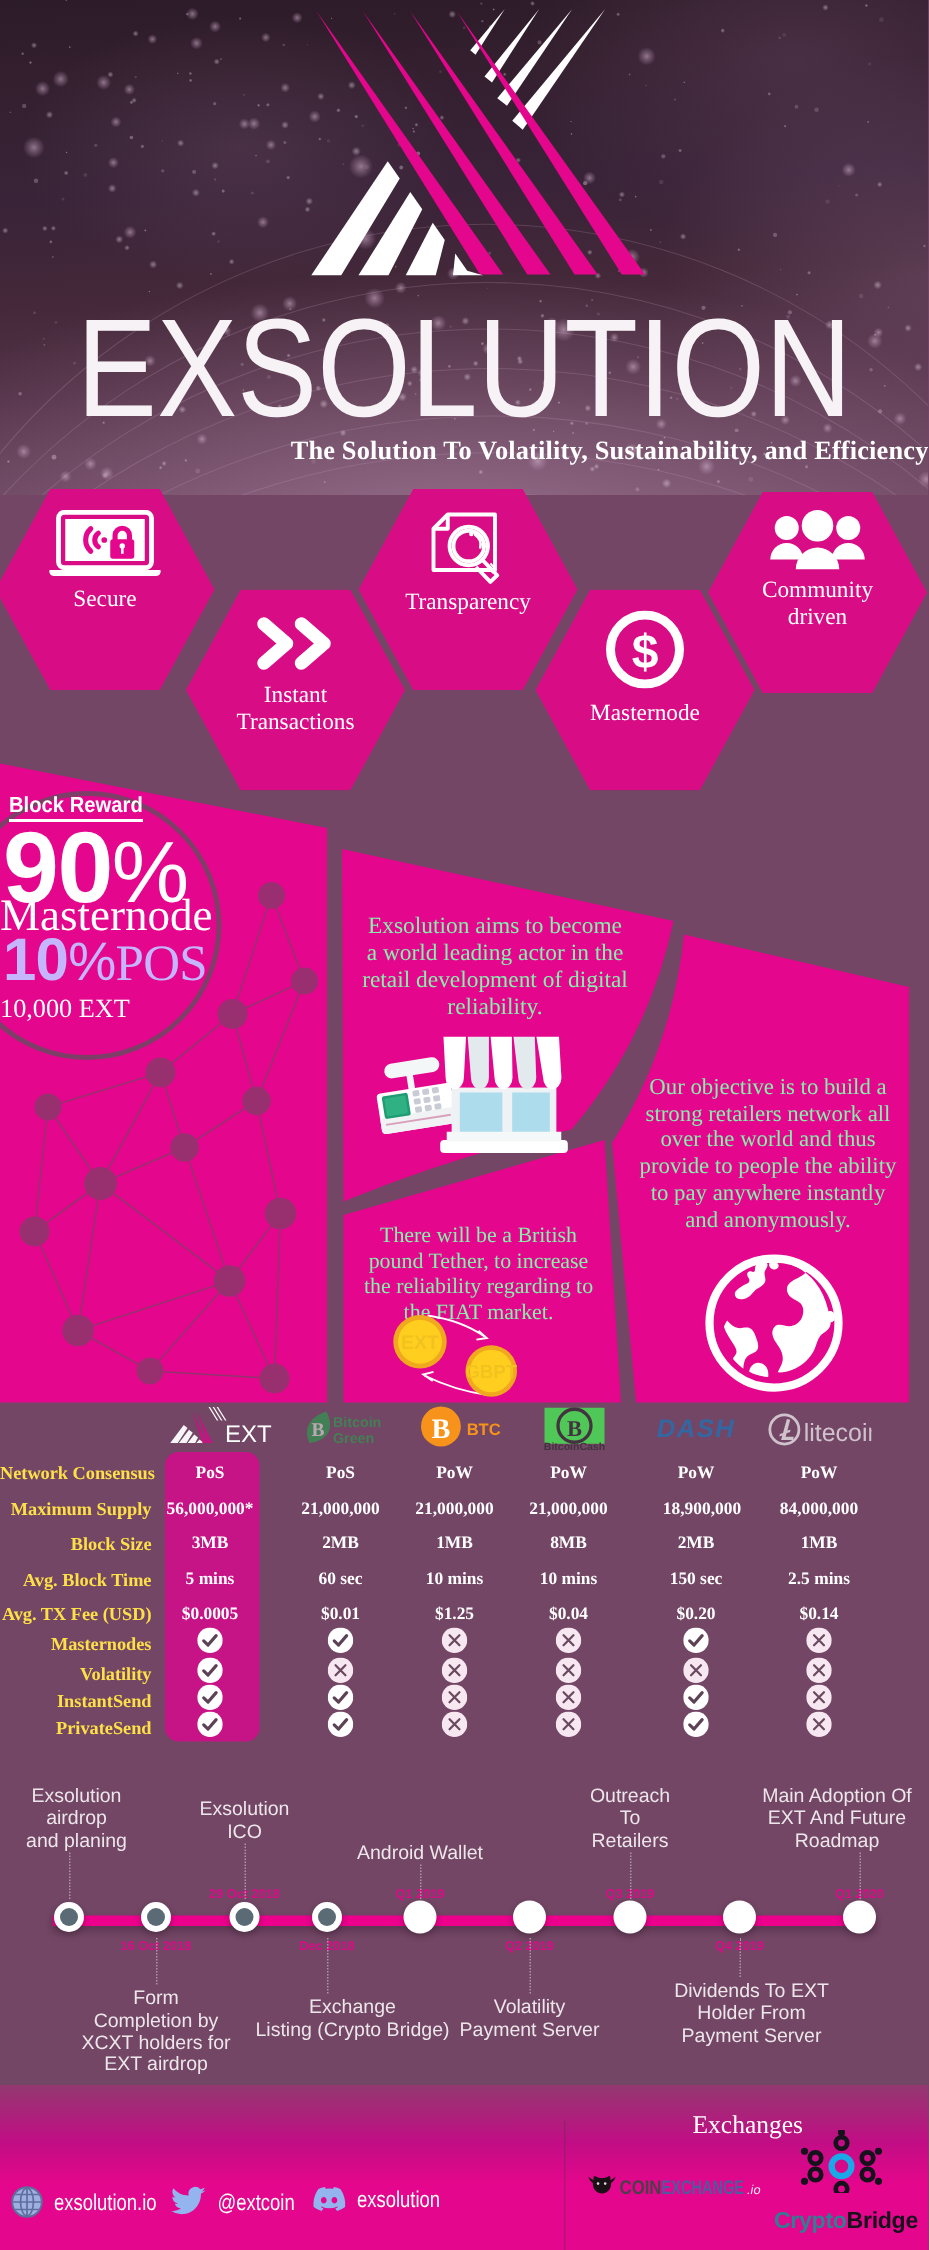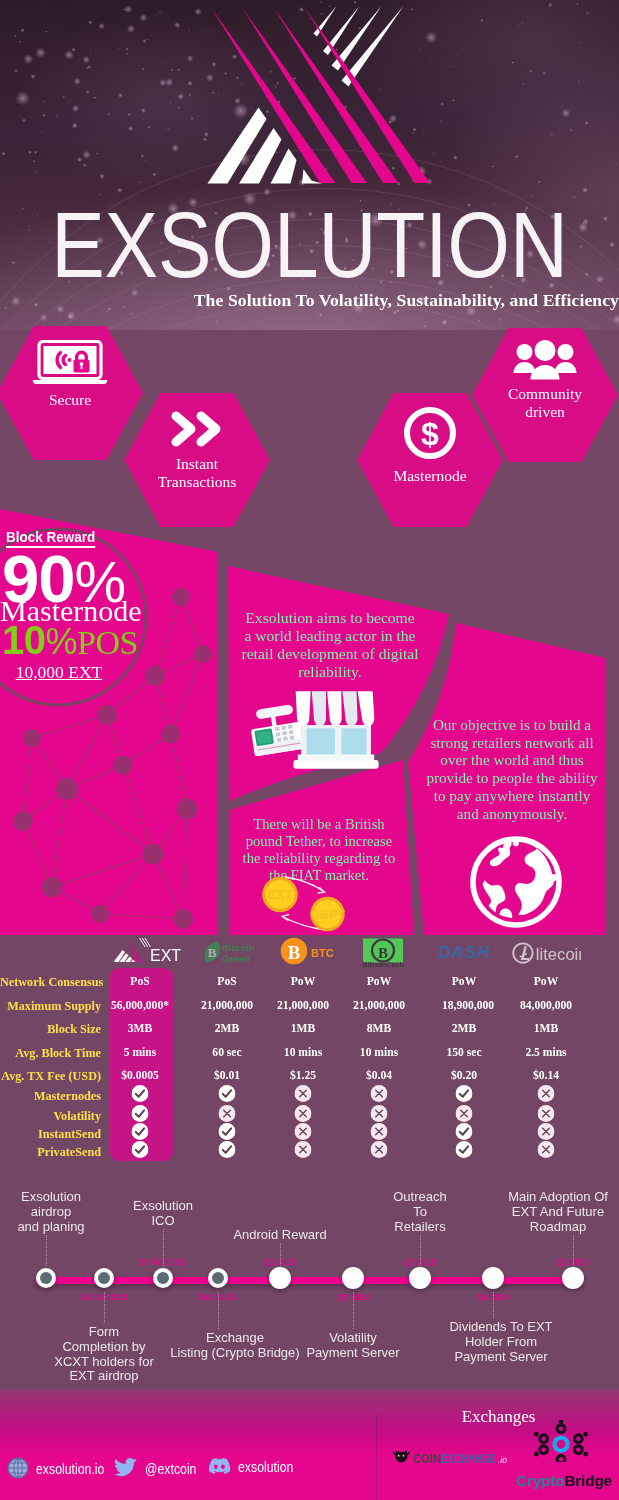--- a/index.html
+++ b/index.html
@@ -40,25 +40,25 @@
     font-size:14.6px;line-height:1.18;}
   #br-head{position:absolute;left:6px;top:529px;font-family:"Liberation Sans",sans-serif;
     font-weight:bold;font-size:14.5px;color:#fff;border-bottom:2px solid #fff;padding-bottom:1px;
     transform:scaleX(.93);transform-origin:left top;}
   #br-90{position:absolute;left:2px;top:545px;font-family:"Liberation Sans",sans-serif;
     font-weight:bold;font-size:67px;color:#fff;line-height:1;letter-spacing:-1px;}
   #br-90 .pc{font-size:58px;font-weight:300;}
   #br-mn{position:absolute;left:0px;top:596px;width:140px;text-align:center;
     font-family:"Liberation Serif",serif;font-size:30px;color:#fff;line-height:1;}
   #br-10{position:absolute;left:2px;top:620px;font-family:"Liberation Sans",sans-serif;
-    font-weight:bold;font-size:40px;color:#84cc16;line-height:1;letter-spacing:-.5px;}
+    font-weight:bold;font-size:40px;color:#c4b5fd;line-height:1;letter-spacing:-.5px;}
   #br-10 .pc{font-size:36px;font-weight:300;}
   #br-10 .pos{font-family:"Liberation Serif",serif;font-weight:normal;font-size:34px;}
-  #br-amt{position:absolute;left:0px;top:662px;width:118px;text-align:center;
-    font-family:"Liberation Serif",serif;font-size:17.5px;color:#fff;text-decoration:underline;}
+  #br-amt{position:absolute;left:0px;top:662px;width:118px;
+    font-family:"Liberation Serif",serif;font-size:17.5px;color:#fff;}
 
   
   #table{position:absolute;left:0;top:935px;width:619px;height:245px;}
   #ext-col-bg{position:absolute;left:110px;top:33px;width:63px;height:193px;
     background:#c61385;border-radius:9px;}
   .rowlabel{position:absolute;left:0px;width:101px;text-align:right;color:#fde047;
     font-family:"Liberation Serif",serif;font-weight:bold;font-size:12.2px;white-space:nowrap;}
   .cell{position:absolute;text-align:center;color:#fff;
     font-family:"Liberation Serif",serif;font-weight:bold;font-size:11.6px;white-space:nowrap;
     transform:translateX(-50%);}
@@ -494,20 +494,41 @@
         <svg width="56" height="40" viewBox="0 0 56 40">
           <g fill="none" stroke="#fff" stroke-width="9" stroke-linecap="round" stroke-linejoin="round">
             <path d="M7 7 L22 20 L7 33"></path>
             <path d="M32 7 L47 20 L32 33"></path>
           </g>
         </svg>
       </div>
       <div class="hlabel" style="top:62px"><span>Instant</span><br><span>Transactions</span></div>
     </div>
 
+    <div class="hex" style="left:239px;top:8px">
+      <div class="hicon" style="top:14px">
+        <svg width="58" height="50" viewBox="0 0 58 50">
+          <g fill="none" stroke="#fff" stroke-width="2.6" stroke-linejoin="round">
+            <path d="M15.5 3 H47 V40 H6 V12.5 Z"></path>
+            <path d="M15.5 3 V12.5 H6"></path>
+            <circle cx="29.5" cy="24" r="12.8"></circle>
+            <circle cx="29.5" cy="24" r="10.2"></circle>
+            <path d="M38.7 33.4 L48.5 43.5 l-4.6 4.4 L34.3 38"></path>
+          </g>
+          <path d="M24 16 a10 10 0 0 1 8.5 -2.4" fill="none" stroke="#fff" stroke-width="1.6" stroke-linecap="round" opacity="0"></path>
+          <path d="M33.8 16.5 a8 8 0 0 1 3.4 8.5" fill="none" stroke="#fff" stroke-width="1.8" stroke-linecap="round"></path>
+          <circle cx="31.2" cy="16" r="1.5" fill="#fff"></circle>
+          <g stroke="#fff" stroke-width="1.3">
+            <path d="M41.6 37.4 L45.8 42"></path>
+              <path d="M44 35.6 L48 40.4"></path>
+          </g>
+        </svg>
+      </div>
+      <div class="hlabel" style="top:67px">Transparency</div>
+    </div>
 
     <div class="hex" style="left:357px;top:75px">
       <div class="hicon" style="top:14px">
         <svg width="52" height="52" viewBox="0 0 52 52">
           <circle cx="26" cy="26" r="23" fill="none" stroke="#fff" stroke-width="6"></circle>
           <text x="26" y="38" text-anchor="middle" font-family="Liberation Sans, sans-serif" font-size="32" font-weight="bold" fill="#fff">$</text>
         </svg>
       </div>
       <div class="hlabel" style="top:74px">Masternode</div>
     </div>
@@ -880,21 +901,21 @@
       <div class="rm-lbl" style="left:163px;top:1199px"><span>Exsolution</span><br><span>ICO</span></div>
       <div class="rm-date" style="left:163px;top:1257px">29 Oct 2018</div>
       <div class="rm-tick" style="left:163px;top:1229px;height:37px"></div>
       <div class="rm-dot" style="left:218px">
         <i></i>
       </div>
       <div class="rm-lbl" style="left:235px;top:1331px"><span>Exchange</span><br><span>Listing (Crypto Bridge)</span></div>
       <div class="rm-date" style="left:218px;top:1292px">Dec 2018</div>
       <div class="rm-tick" style="left:218px;top:1292px;height:37px"></div>
       <div class="rm-dot open" style="left:280px"></div>
-      <div class="rm-lbl" style="left:280px;top:1228px"><span>Android Reward</span></div>
+      <div class="rm-lbl" style="left:280px;top:1228px"><span>Android Wallet</span></div>
       <div class="rm-date" style="left:280px;top:1257px">Q1 2019</div>
       <div class="rm-tick" style="left:280px;top:1243px;height:23px"></div>
       <div class="rm-dot open" style="left:353px"></div>
       <div class="rm-lbl" style="left:353px;top:1331px"><span>Volatility</span><br><span>Payment Server</span></div>
       <div class="rm-date" style="left:353px;top:1292px">Q2 2019</div>
       <div class="rm-tick" style="left:353px;top:1292px;height:37px"></div>
       <div class="rm-dot open" style="left:420px"></div>
       <div class="rm-lbl" style="left:420px;top:1190px"><span>Outreach</span><br><span>To</span><br><span>Retailers</span></div>
       <div class="rm-date" style="left:420px;top:1257px">Q3 2019</div>
       <div class="rm-tick" style="left:420px;top:1235px;height:31px"></div>

